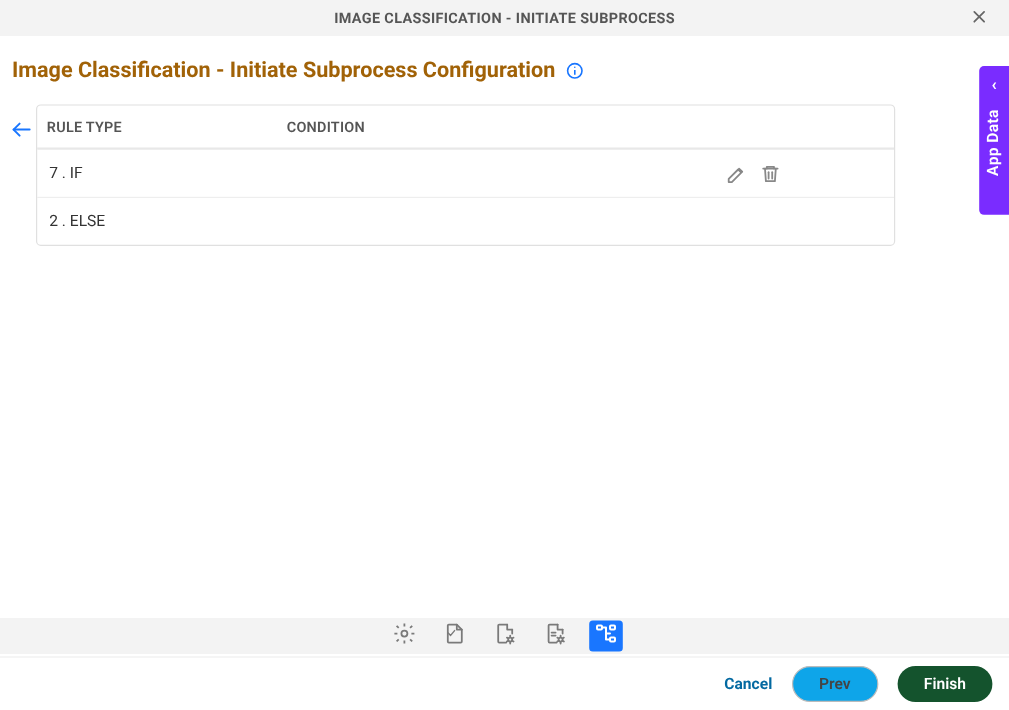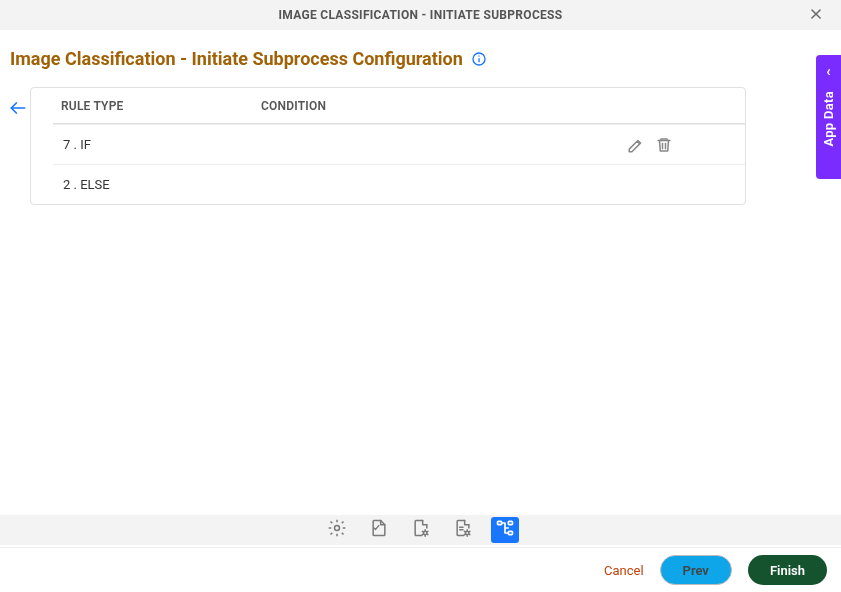--- a/index.html
+++ b/index.html
@@ -85,21 +85,20 @@
     width: 716px;
     border: 1px solid #e0e0e0;
     border-radius: 4px;
   }
   .thead, .trow {
     display: grid;
     grid-template-columns: 200px 416px 100px;
     align-items: center;
     min-height: 36px;
     padding: 0 8px;
-    margin-left: 22px;
   }
   .thead {
     font-size: 12px;
     font-weight: 600;
     color: #555;
     letter-spacing: .2px;
     border-bottom: 1px solid #e0e0e0;
   }
   .trow {
     min-height: 40px;
@@ -162,22 +161,23 @@
     height: 45px;
     display: flex;
     align-items: center;
     justify-content: flex-end;
     gap: 16px;
     padding-right: 14px;
     border-top: 1px solid #eee;
   }
   .footer .cancel {
     font-size: 13px;
-    color: #c2410c;
-    cursor: pointer;
+    color: #0369a1;
+    cursor: pointer;
+    font-weight: bold;
   }
   .footer .btn {
     height: 30px;
     padding: 0 22px;
     border-radius: 16px;
     font-size: 13px;
     font-weight: 600;
     cursor: pointer;
     display: flex; align-items: center; justify-content: center;
   }

